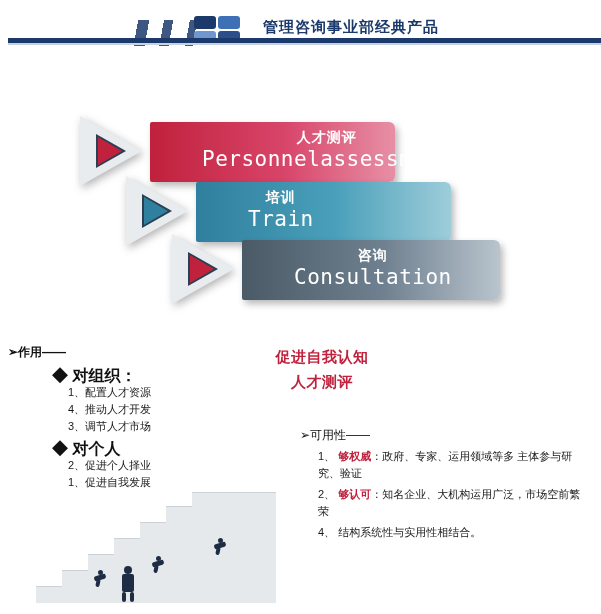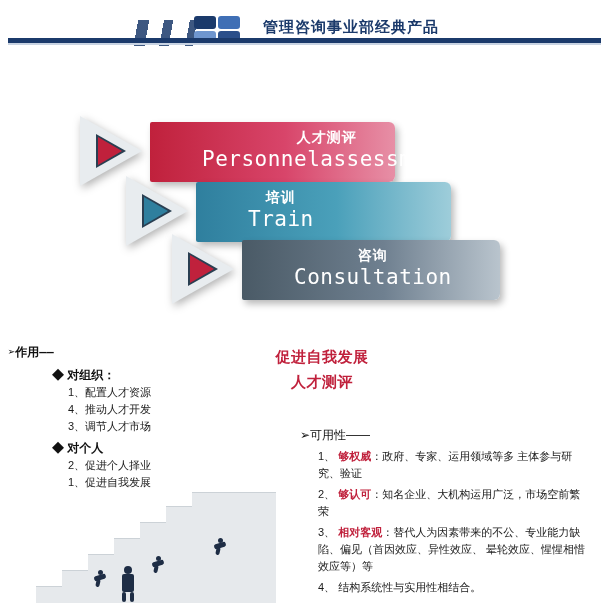--- a/index.html
+++ b/index.html
@@ -159,21 +159,21 @@
     white-space: nowrap;
   }
 
   .bullet-list {
     position: absolute;
     font-size: 11px;
     color: #1a1a1a;
     line-height: 17px;
   }
   .bullet-diamond {
-    font-size: 12px;
+    font-size: 16px;
     color: #111;
     font-weight: 700;
   }
   .sub {
     padding-left: 16px;
   }
 
   .title-center {
     position: absolute;
     left: 232px; top: 22px;
@@ -282,25 +282,25 @@
   <div class="play play-3">
     <div class="outer"></div>
       <div class="inner"></div>
       <div class="inner-c"></div>
   </div>
 </div>
 
 <div class="slide-bottom">
 
   <div class="title-center">
-    <div>促进自我发展</div>
+    <div>促进自我认知</div>
     <div>人才测评</div>
   </div>
 
-  <div class="sec-head" style="left:8px; top:22px;font-family:Liberation Mono, monospace;">➢作用——</div>
+  <div class="sec-head" style="left:8px; top:22px;">➢作用——</div>
 
   <div class="bullet-list" style="left:52px; top:45px;">
     <div class="bullet-diamond">◆ 对组织：</div>
     <div class="sub">1、配置人才资源</div>
     <div class="sub">4、推动人才开发</div>
     <div class="sub">3、调节人才市场</div>
   </div>
 
   <div class="bullet-list" style="left:52px; top:118px;">
     <div class="bullet-diamond">◆ 对个人</div>
@@ -337,16 +337,15 @@
       <div class="fig-head" style="left:182px; top:56px; width:5px; height:5px;"></div>
       <div class="fig-body" style="left:178px; top:61px; width:12px; height:5px; transform:rotate(-18deg);"></div>
       <div class="fig-body" style="left:180px; top:65px; width:4px; height:8px; transform:rotate(12deg);"></div>
     </div>
   </div>
 
   <div class="right-col">
     <div class="right-head">➢可用性——</div>
     <div class="right-item">1、 <span class="kw">够权威</span>：政府、专家、运用领域等多 主体参与研究、验证</div>
     <div class="right-item">2、 <span class="kw">够认可</span>：知名企业、大机构运用广泛，市场空前繁荣</div>
-    <div class="right-item">3、 <span class="kw">相对客观</span>：替代人为因素带来的不公、专业能力缺陷、偏见（首因效应、异性效应、 晕轮效应、惺惺相惜效应等）等</div>
     <div class="right-item">4、 结构系统性与实用性相结合。</div>
   </div>
 </div>
 
 </body></html>

